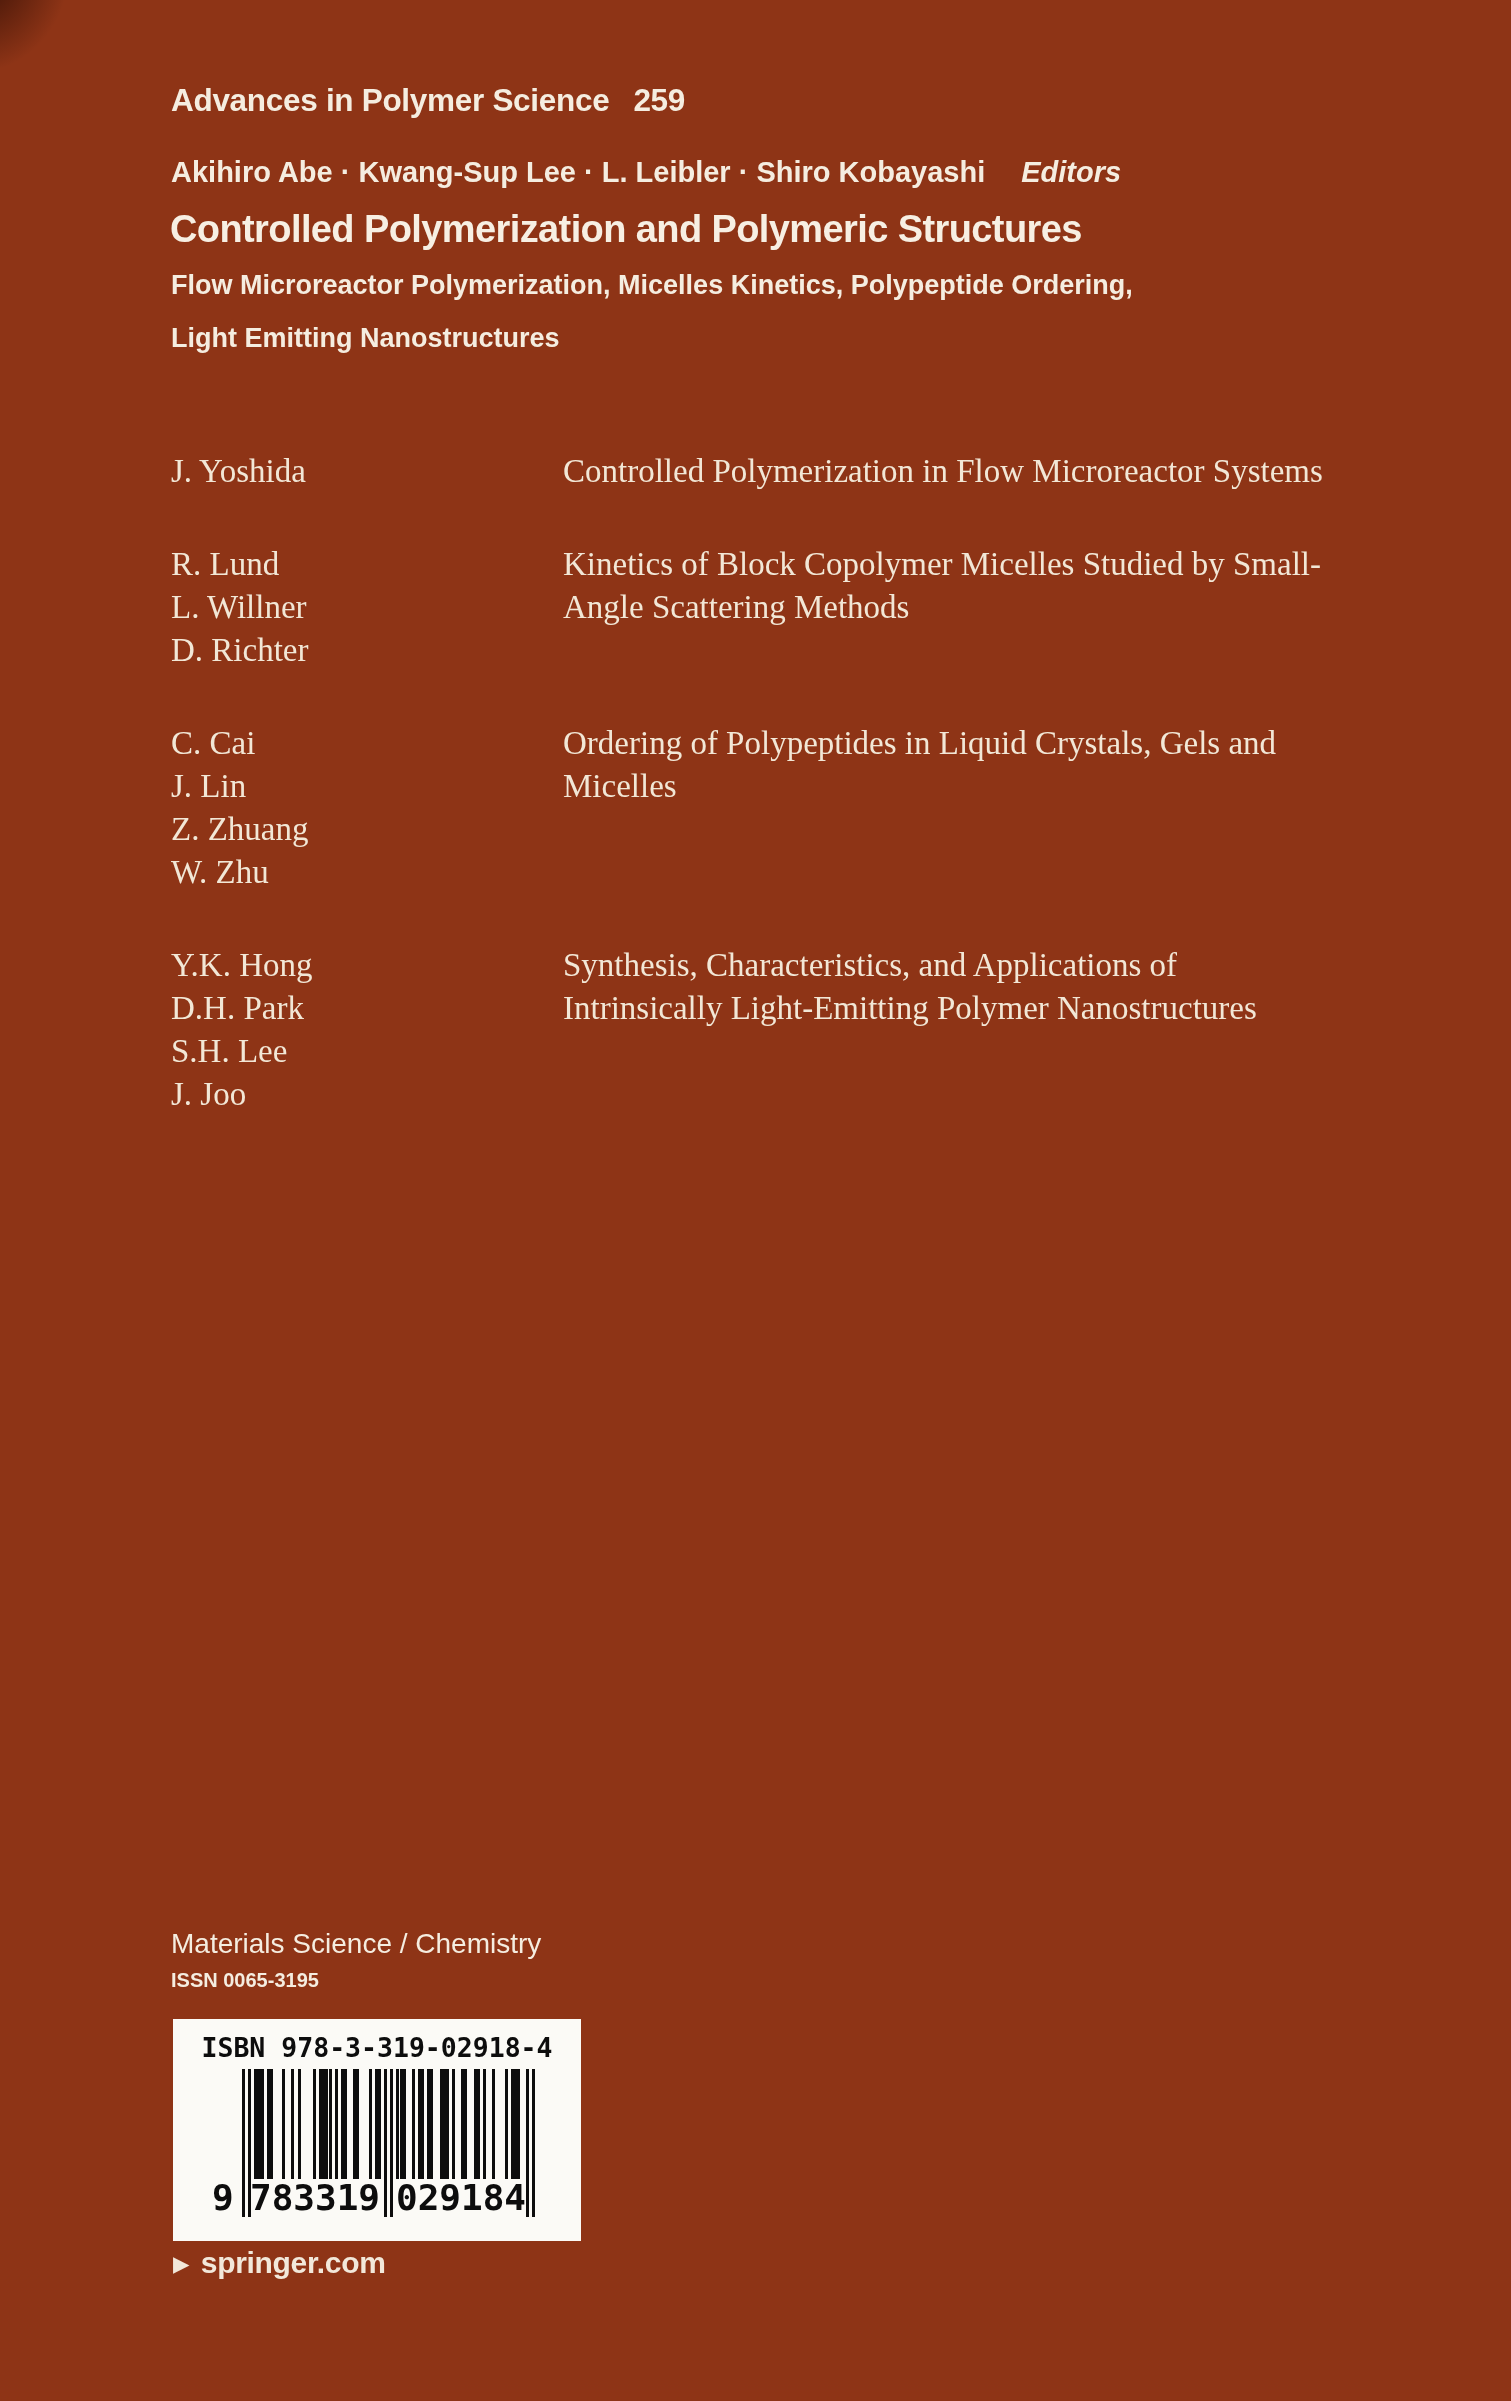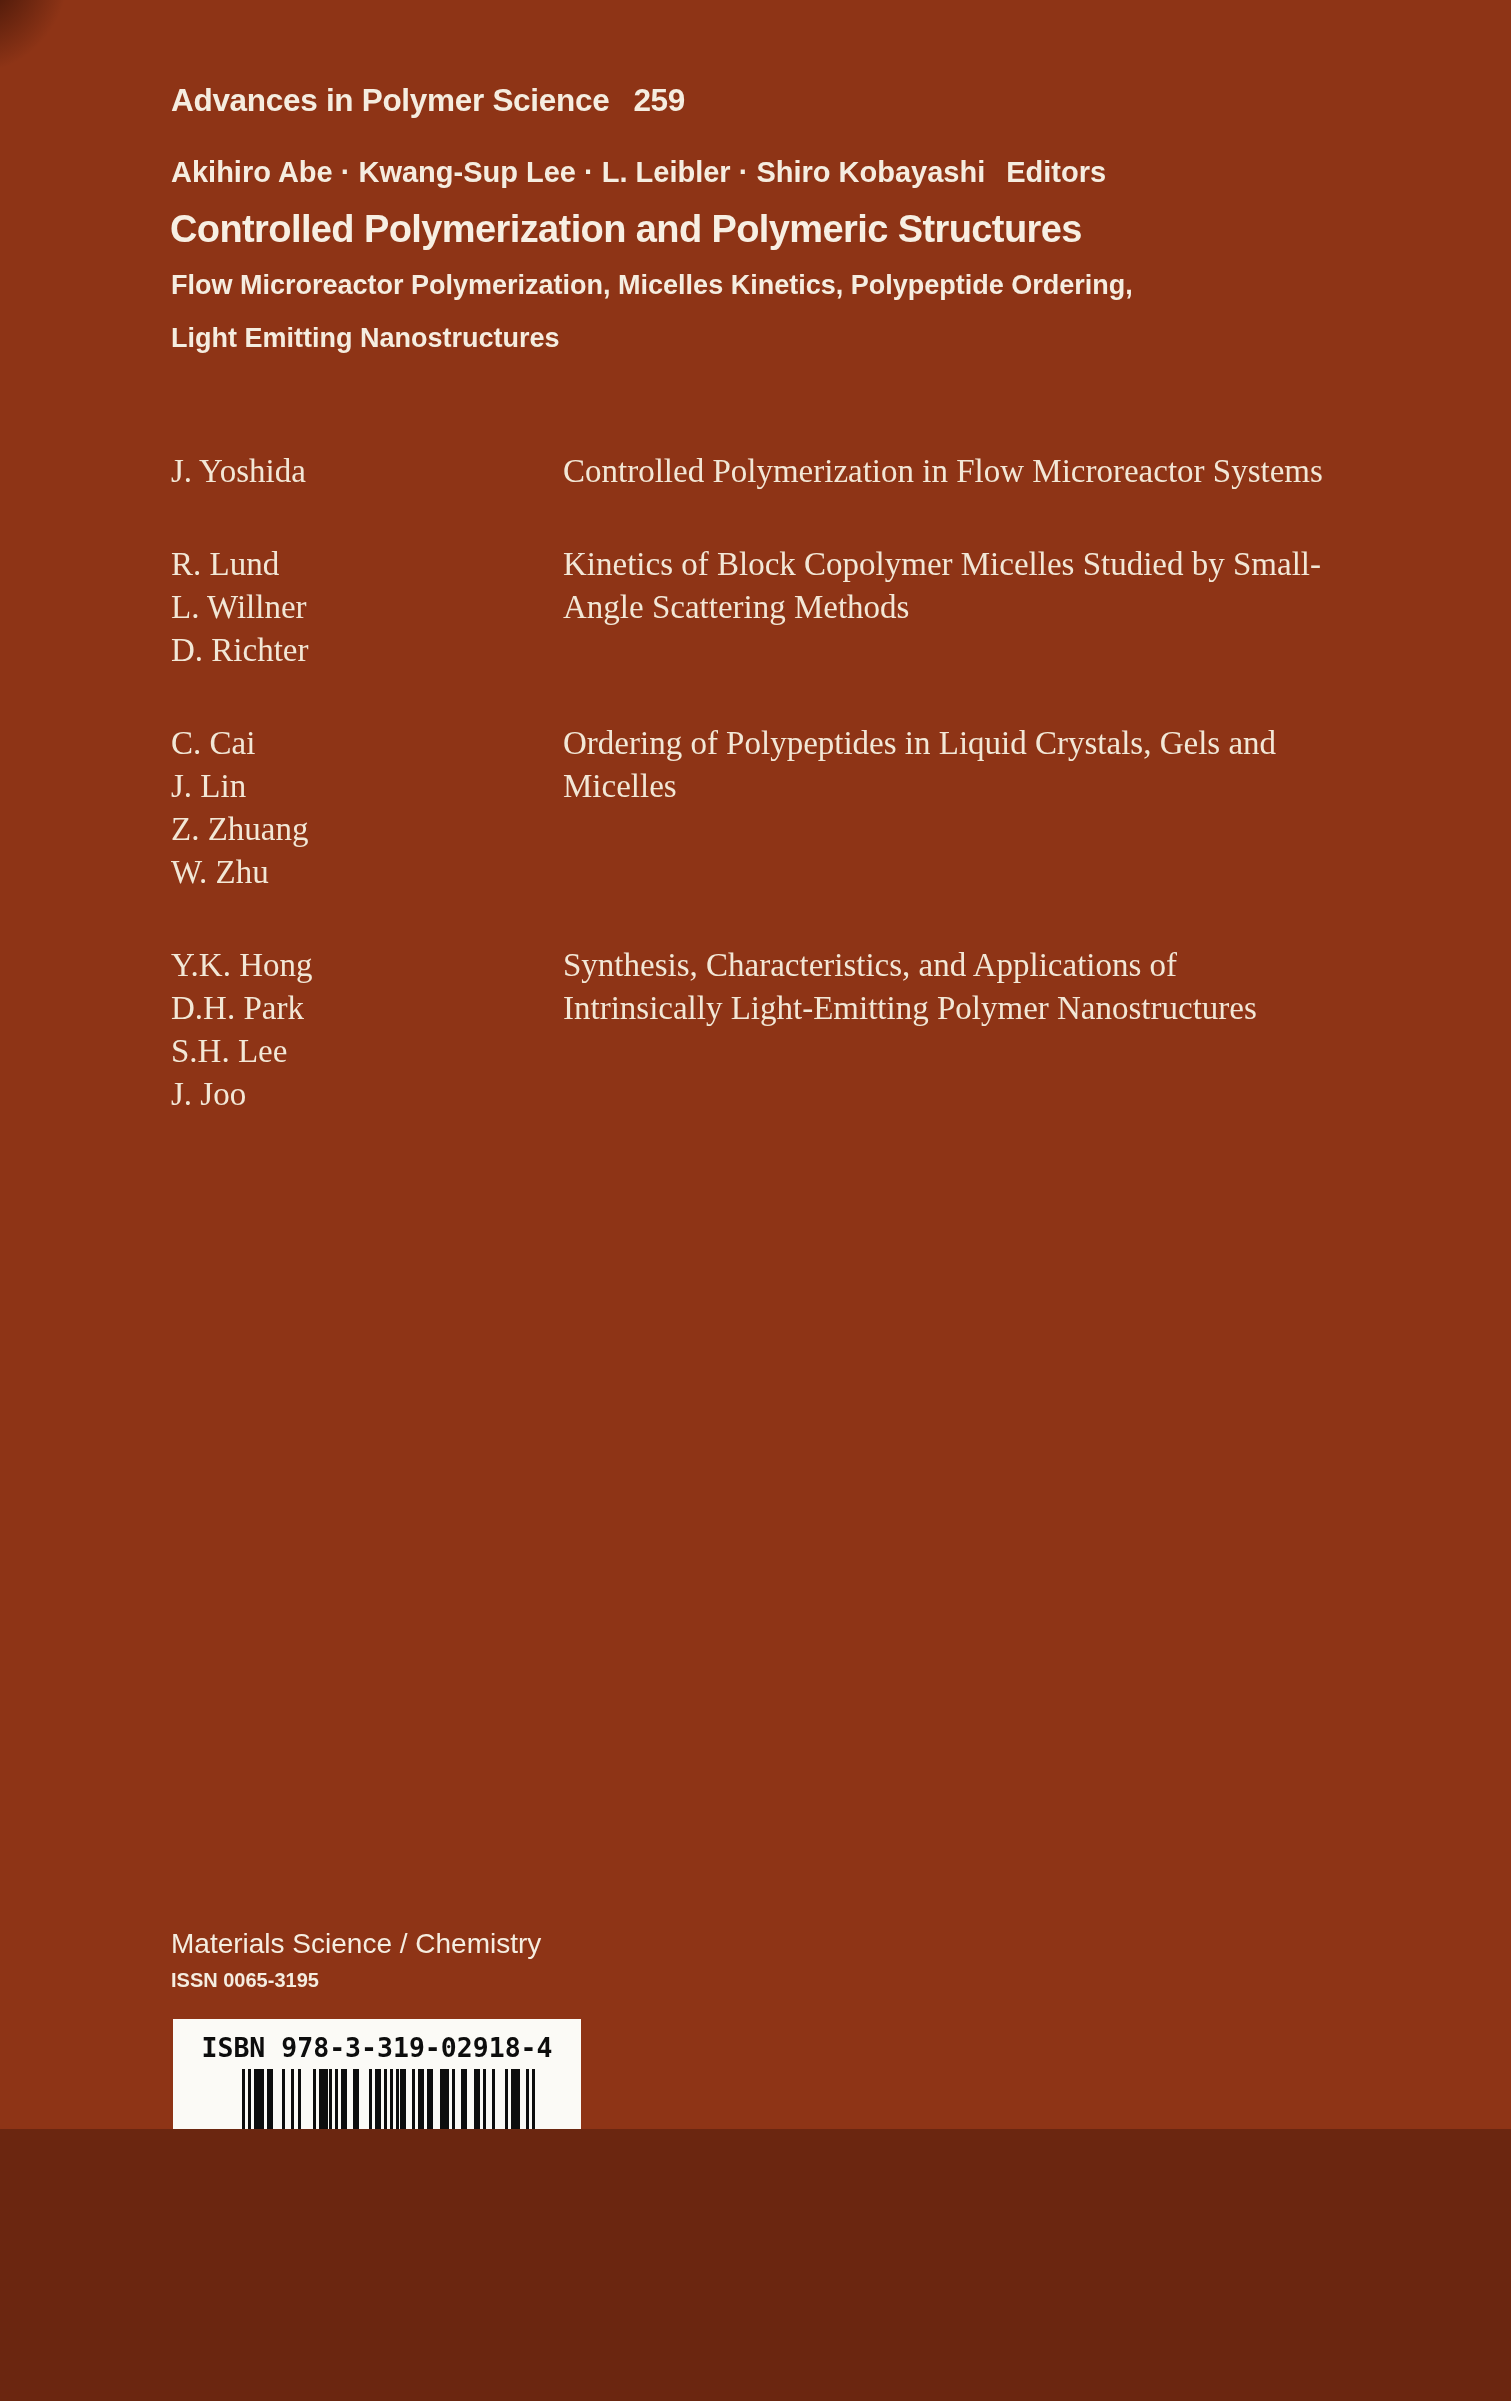--- a/index.html
+++ b/index.html
@@ -1,37 +1,37 @@
 <!DOCTYPE html>
 <html style="font-size:10px"><head>
 <meta charset="utf-8">
 <style>
   html,body { margin:0; padding:0; background:#6b2610; }
   .cover {
     position:relative;
-    width:1512px; height:2129px;
+    width:1512px; height:2401px;
     background:#8E3416;
     font-family:"Liberation Sans", sans-serif;
     overflow:hidden;
   }
   .corner-shade {
     position:absolute; inset:0; pointer-events:none;
     background:radial-gradient(126px 139px at -25px -31.5px, rgba(25,4,0,0.8), rgba(25,4,0,0) 75%);
   }
   .series {
     position:absolute; left:171px; top:82px;
     font-size:31.5px; font-weight:bold; letter-spacing:-0.3px;
     color:#F5EDE0; white-space:nowrap;
   }
   .series .vol { margin-left:24px; }
   .editors {
     position:absolute; left:171px; top:156px;
     font-size:29px; font-weight:bold; color:#F5EDE0; white-space:nowrap;
   }
-  .editors .ed-label { margin-left:21px; }
+  .editors .ed-label { font-style:italic; margin-left:36px; }
   .book-title {
     position:absolute; left:170px; top:208px; margin:0;
     font-size:38px; font-weight:bold; letter-spacing:-0.6px;
     color:#F7EFE3; white-space:nowrap;
   }
   .subtitle {
     position:absolute; left:171px; top:259px;
     font-size:27px; font-weight:bold; line-height:53px;
     color:#F5EDE0; white-space:nowrap;
   }

